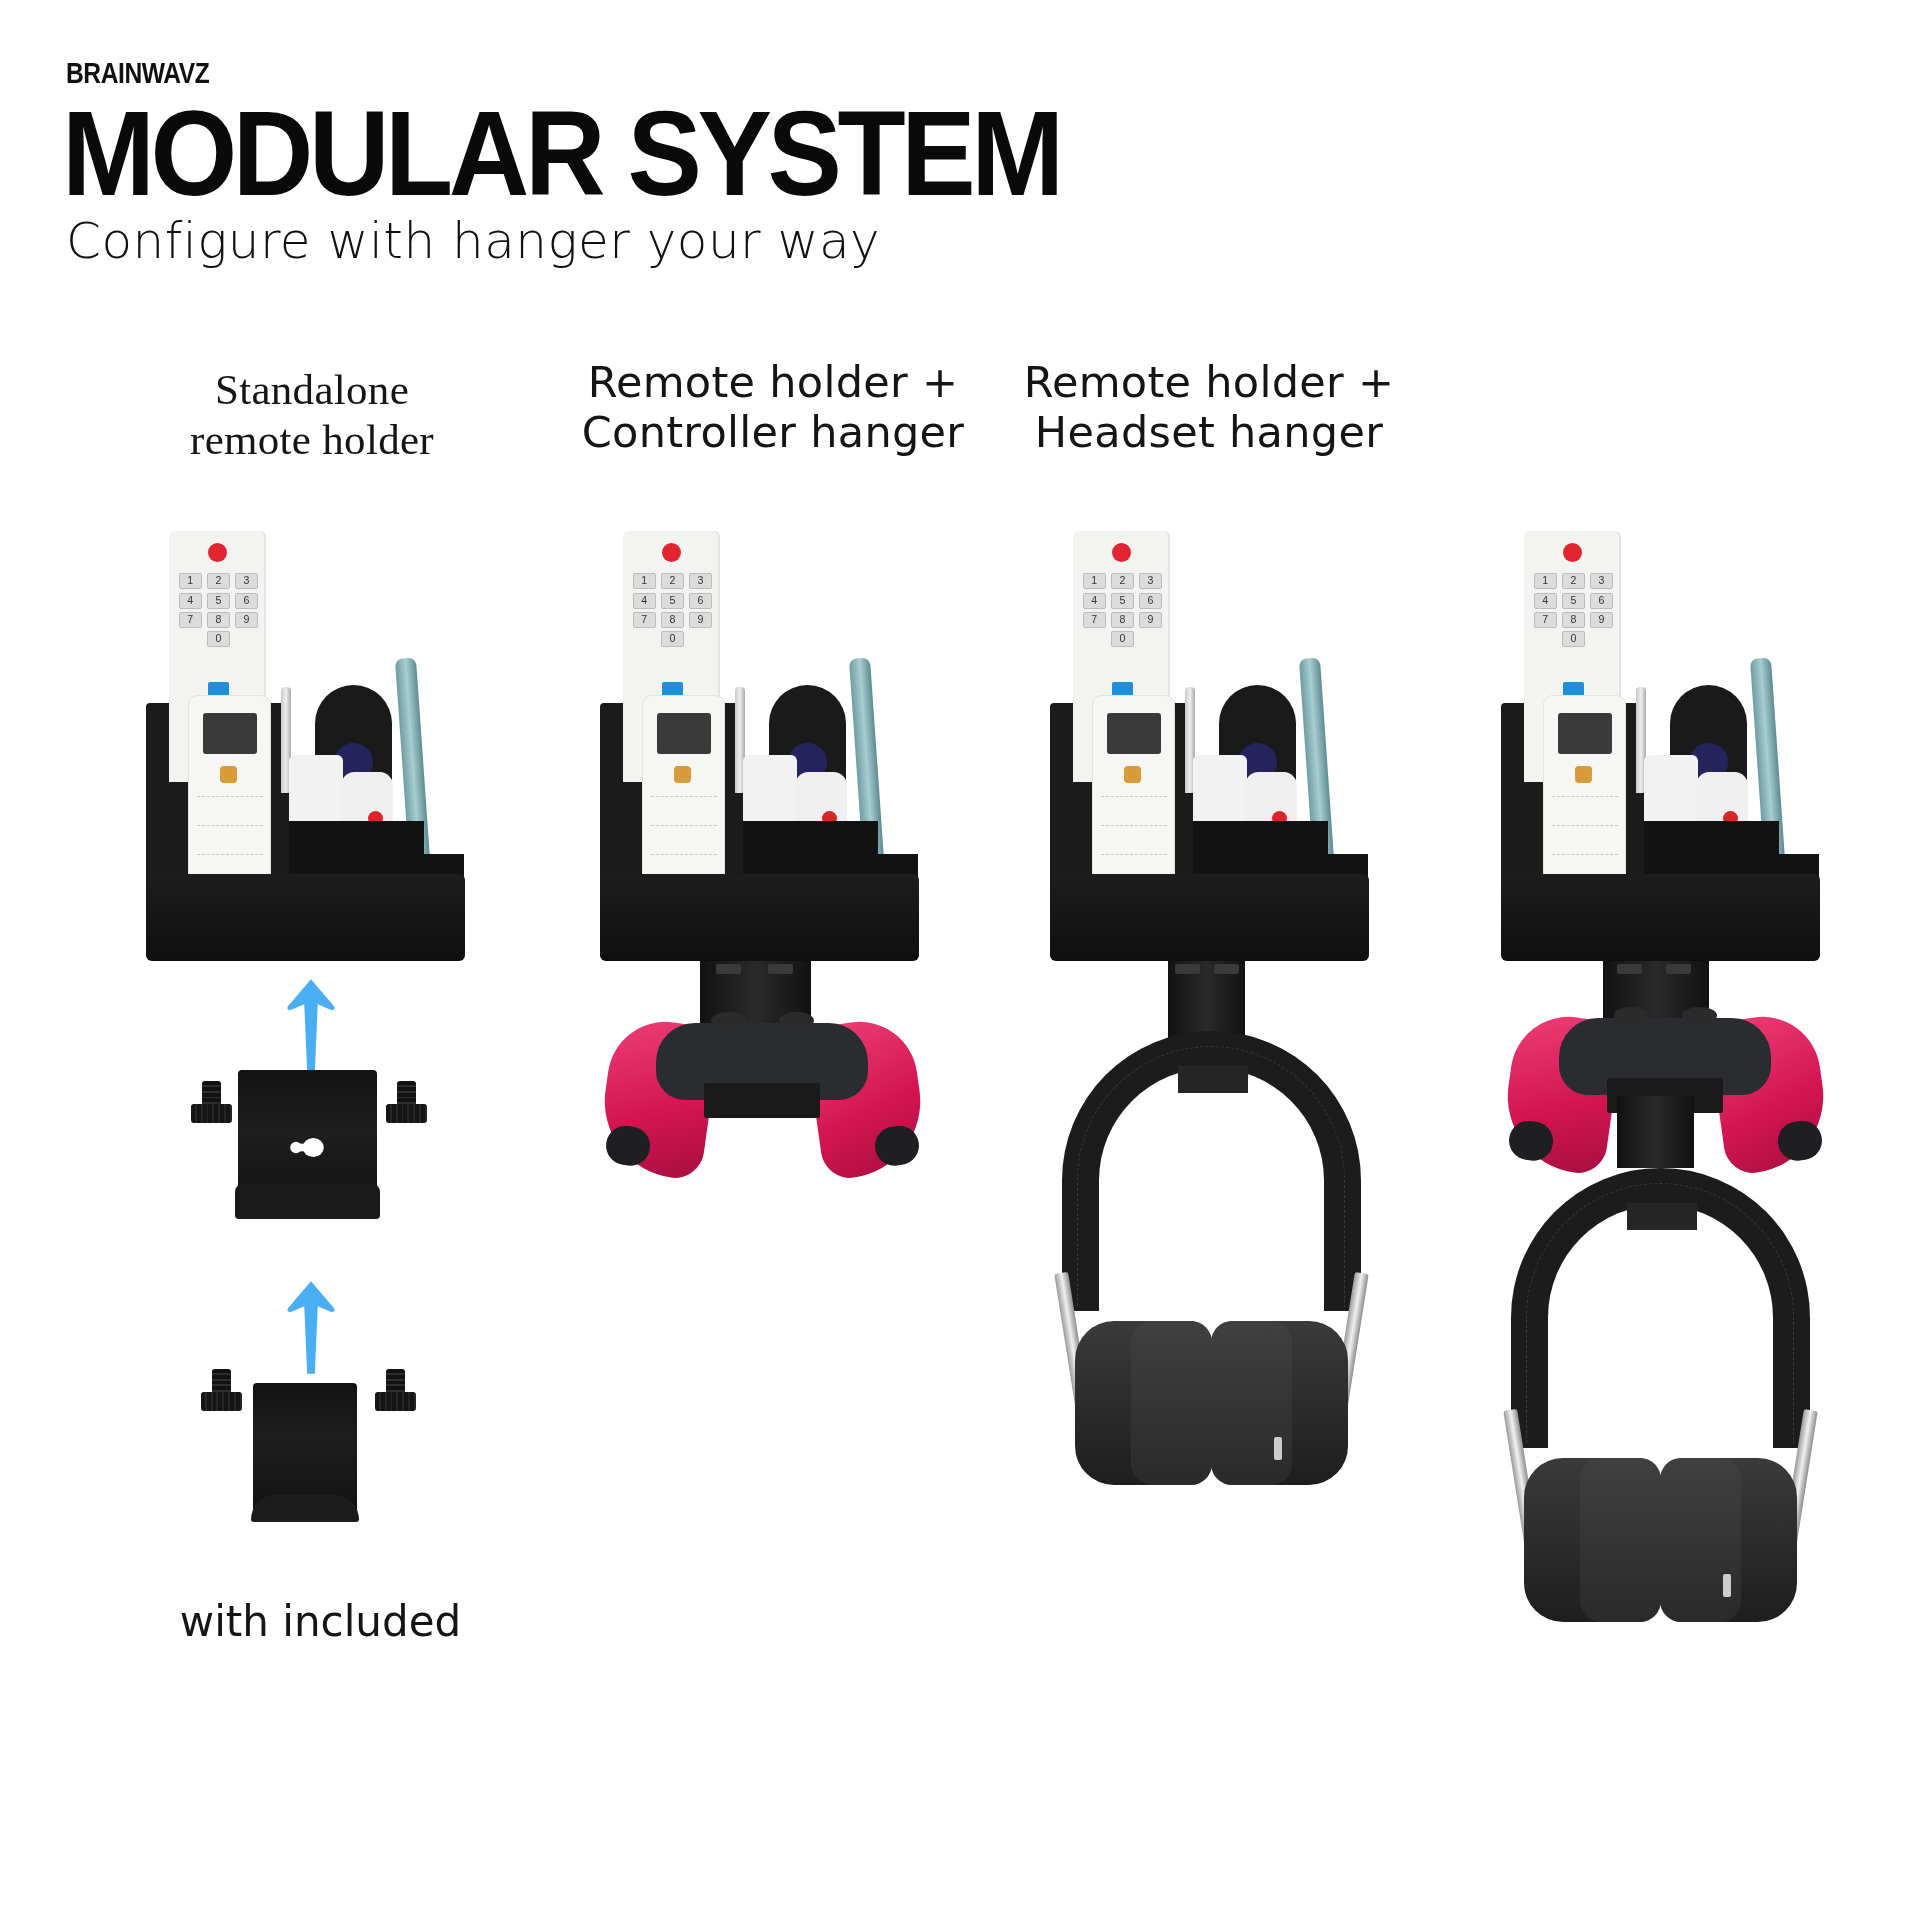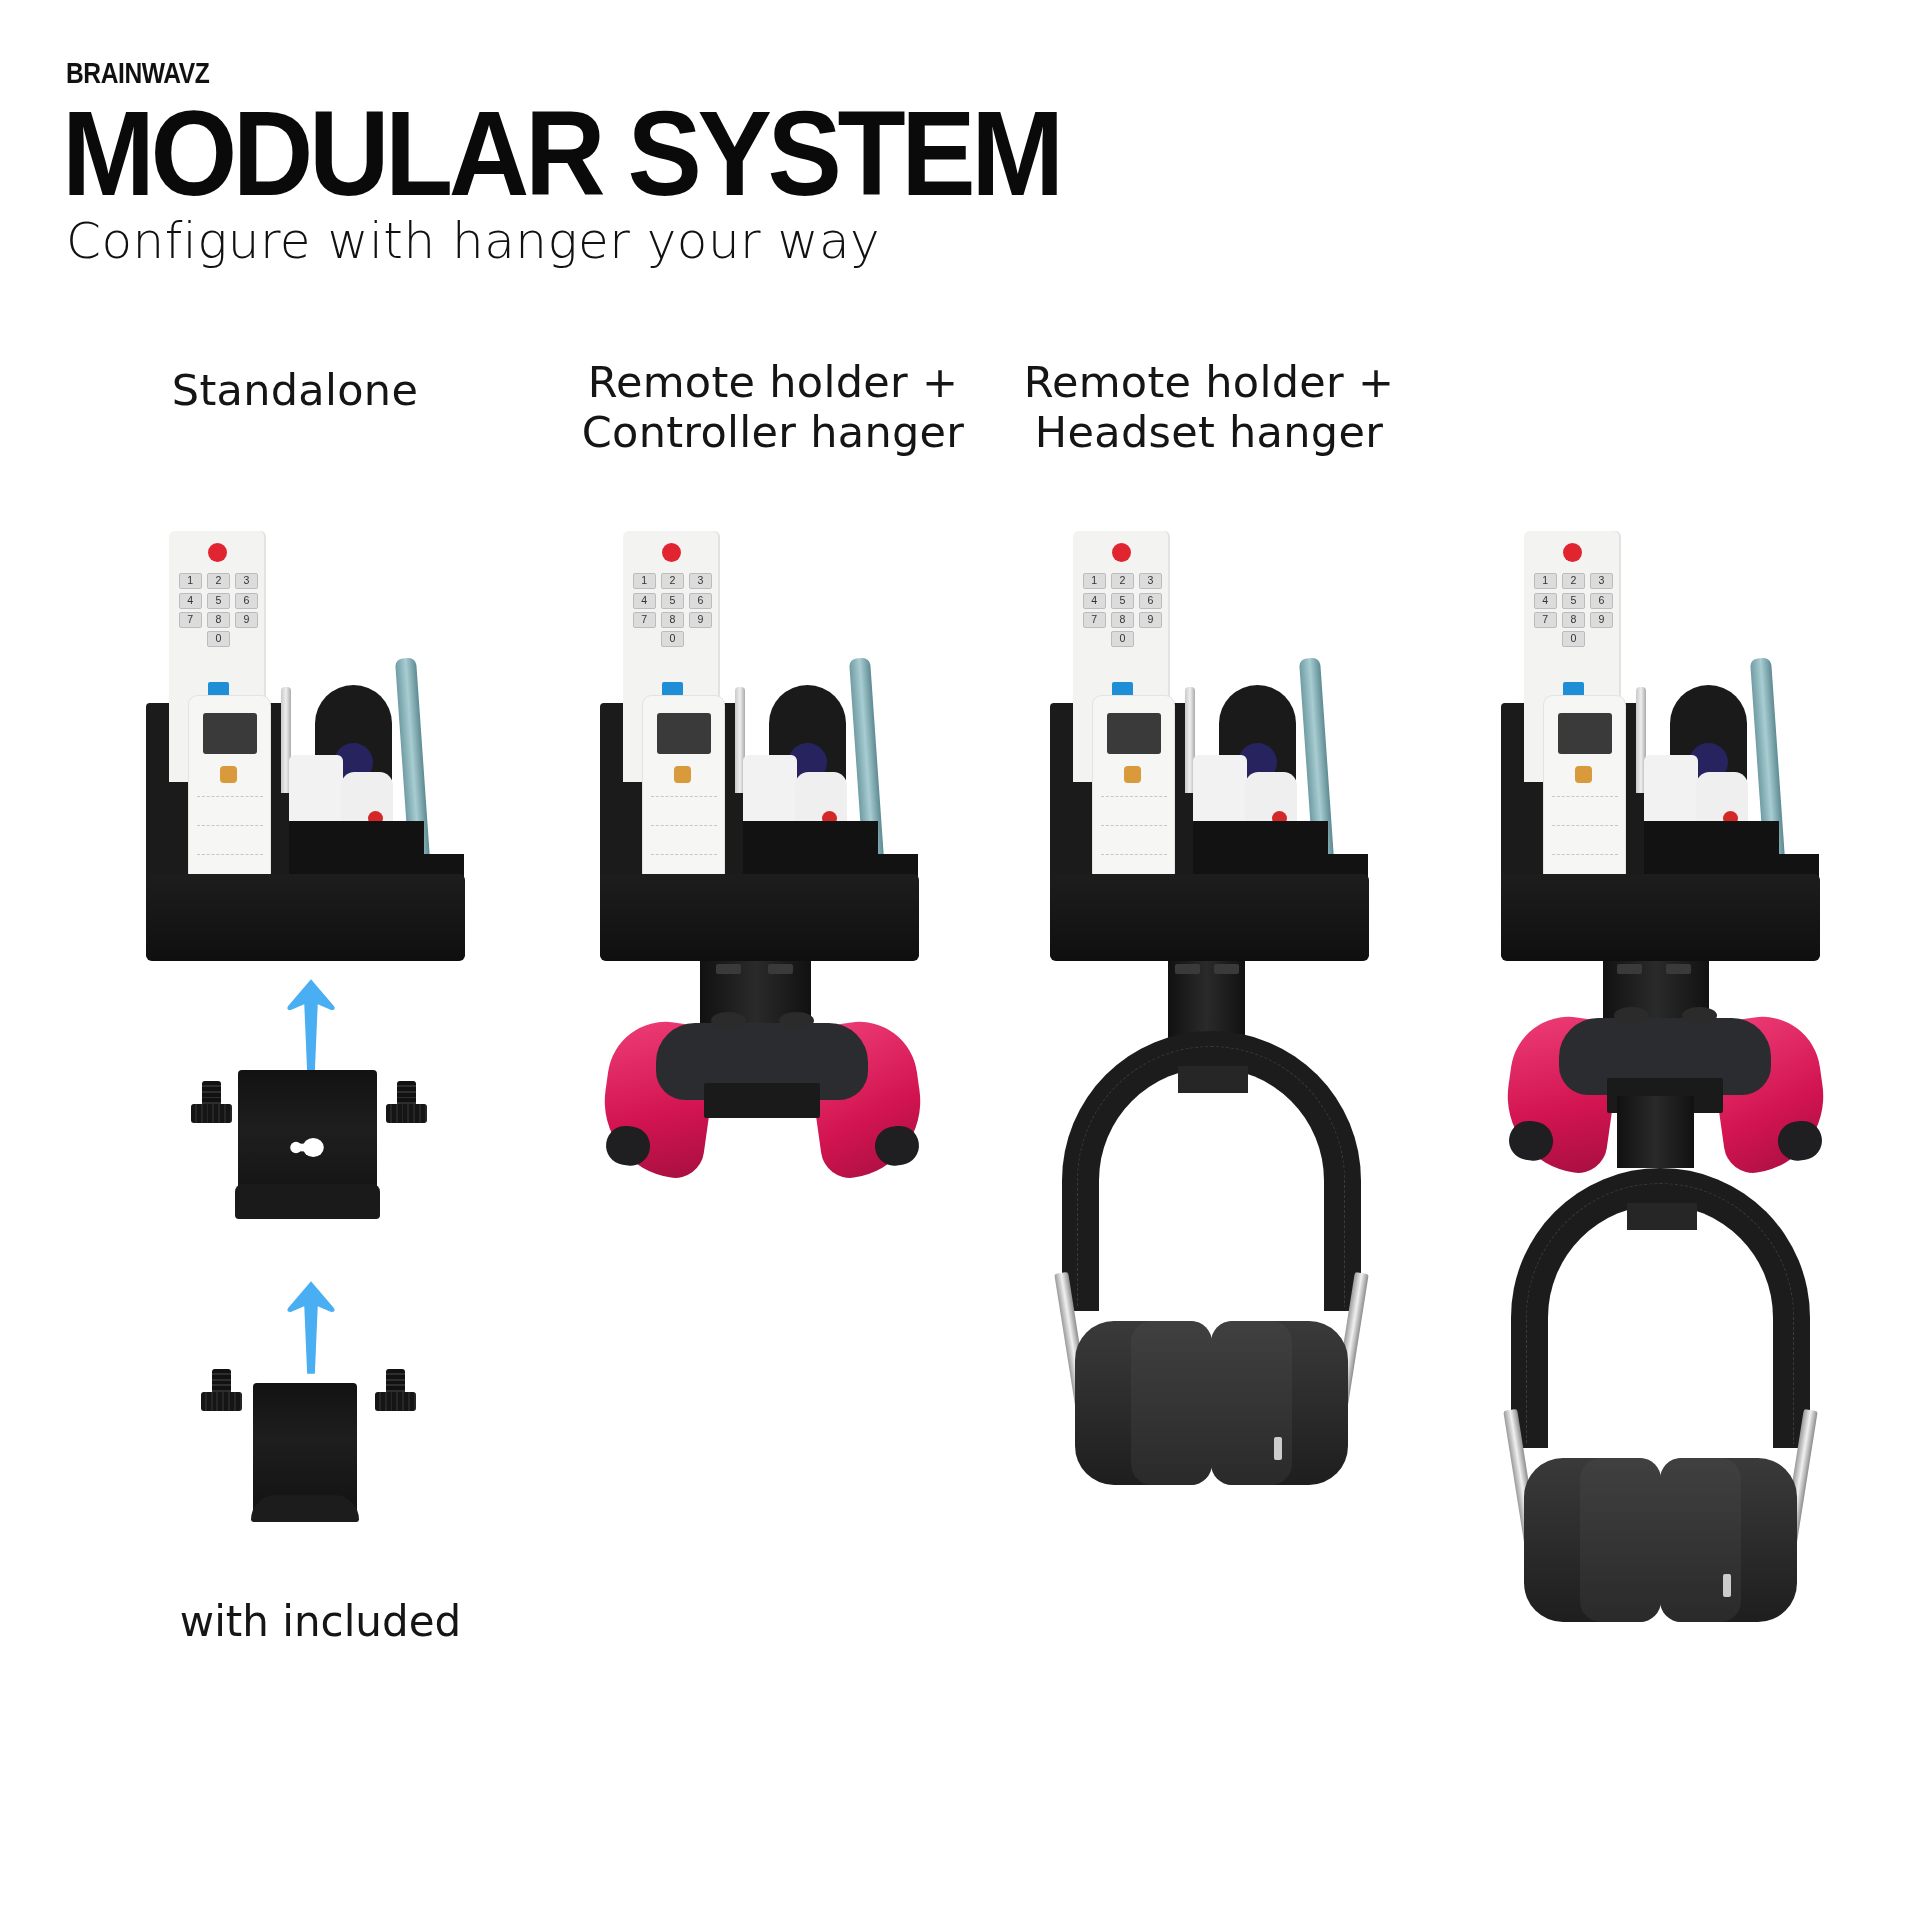--- a/index.html
+++ b/index.html
@@ -77,22 +77,23 @@
   .screw .thread { position:absolute; left:10.6px; top:0; width:19.3px; height:25px; background:repeating-linear-gradient(180deg,#111 0 3.9px,#2e2e2e 3.9px 5.8px); border-radius:2.9px; }
   .screw .head { position:absolute; left:0; top:23px; width:41px; height:19.3px; background:repeating-linear-gradient(90deg,#151515 0 3.9px,#262626 3.9px 5.8px); border-radius:2.9px; }
 </style>
 </head>
 <body>
 
 <div class="abs brand">BRAINWAVZ</div>
 <div class="abs title">MODULAR SYSTEM</div>
 <div class="abs subtitle">Configure with hanger your way</div>
 
-<div class="abs col-head" style="left:68px; top:365px;">
+<div class="abs col-head" style="left:85px; top:365px;font-family:Liberation Serif, serif;">
   <div>Standalone</div>
+  <div>remote holder</div>
 </div>
 <div class="abs col-head" style="left:546px; top:357px;">
   <div>Remote holder +</div>
   <div>Controller hanger</div>
 </div>
 <div class="abs col-head" style="left:982px; top:357px;">
   <div>Remote holder +</div>
   <div>Headset hanger</div>
 </div>
 <div class="abs col-head" style="left:1436px; top:357px; width:463px;">

